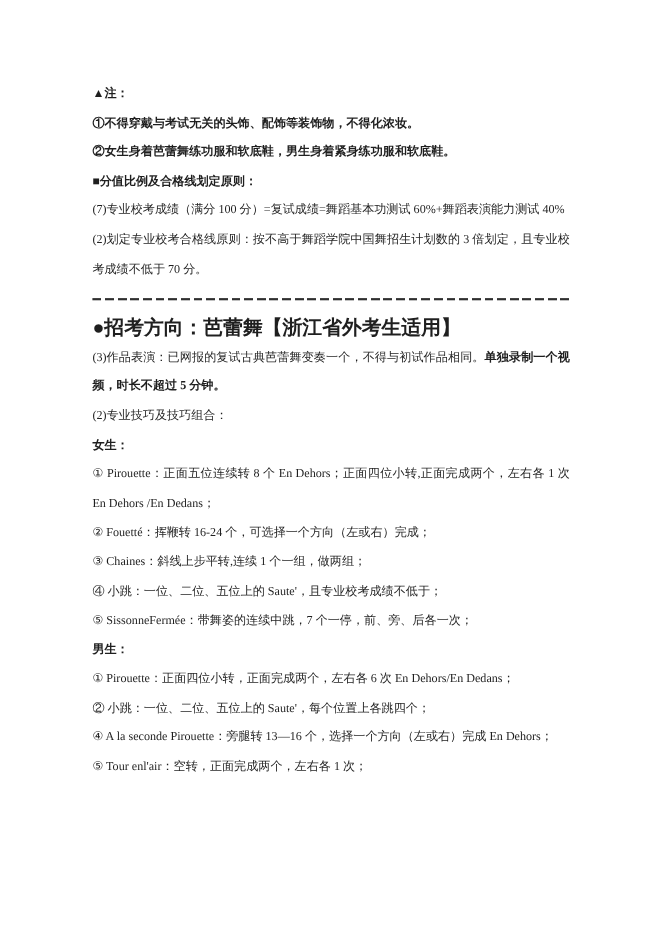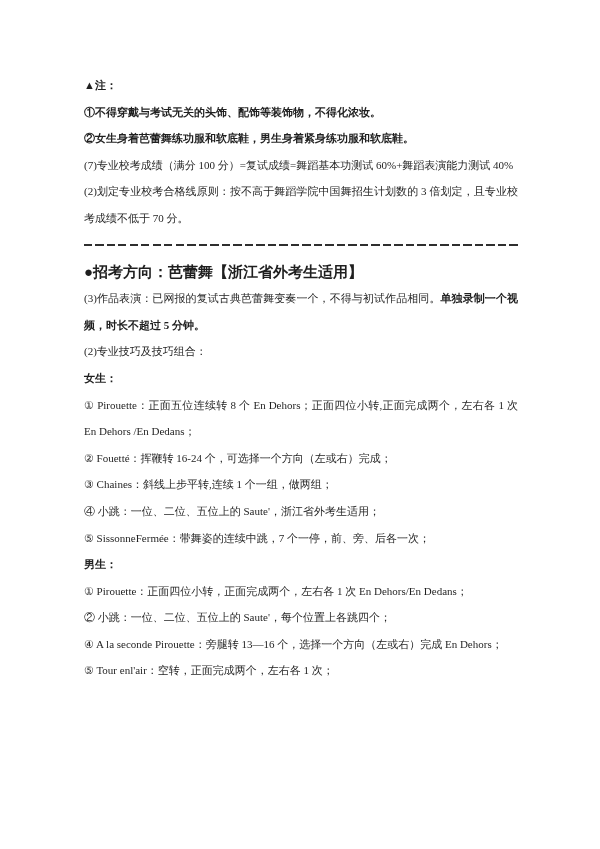--- a/index.html
+++ b/index.html
@@ -26,21 +26,21 @@
   .doc p {
     margin: 0;
     text-align: justify;
     word-break: break-word;
   }
   .b {
     font-weight: bold;
   }
   .heading {
     font-weight: bold;
-    font-size: 15px;
+    font-size: 18px;
   }
   .divider-row {
     height: 27px;
     display: flex;
     align-items: center;
   }
   .divider-line {
     width: 100%;
     height: 2px;
     background: repeating-linear-gradient(90deg, #2f2f2f 0 8px, transparent 8px 11.5px);
@@ -48,39 +48,40 @@
 </style>
 </head>
 <body>
 
 <div class="doc">
 
   <p class="b">▲注：</p>
   <p class="b">①不得穿戴与考试无关的头饰、配饰等装饰物，不得化浓妆。</p>
   <p class="b">②女生身着芭蕾舞练功服和软底鞋，男生身着紧身练功服和软底鞋。</p>
 
+  <p class="b">■分值比例及合格线划定原则：</p>
   <p>(7)专业校考成绩（满分 100 分）=复试成绩=舞蹈基本功测试 60%+舞蹈表演能力测试 40%</p>
   <p>(2)划定专业校考合格线原则：按不高于舞蹈学院中国舞招生计划数的 3 倍划定，且专业校考成绩不低于 70 分。</p>
 
   <div class="divider-row">
     <div class="divider-line"></div>
   </div>
 
   <p class="heading">●招考方向：芭蕾舞【浙江省外考生适用】</p>
 
   <p><span>(3)作品表演：已网报的复试古典芭蕾舞变奏一个，不得与初试作品相同。</span><span class="b">单独录制一个视频，时长不超过 5 分钟。</span></p>
 
   <p>(2)专业技巧及技巧组合：</p>
 
   <p class="b">女生：</p>
   <p>① Pirouette：正面五位连续转 8 个 En Dehors；正面四位小转,正面完成两个，左右各 1 次 En Dehors /En Dedans；</p>
   <p>② Fouetté：挥鞭转 16-24 个，可选择一个方向（左或右）完成；</p>
   <p>③ Chaines：斜线上步平转,连续 1 个一组，做两组；</p>
-  <p>④ 小跳：一位、二位、五位上的 Saute'，浙江省外考生适用；</p>
+  <p>④ 小跳：一位、二位、五位上的 Saute'，且专业校考成绩不低于；</p>
   <p>⑤ SissonneFermée：带舞姿的连续中跳，7 个一停，前、旁、后各一次；</p>
 
   <p class="b">男生：</p>
-  <p>① Pirouette：正面四位小转，正面完成两个，左右各 1 次 En Dehors/En Dedans；</p>
+  <p>① Pirouette：正面四位小转，正面完成两个，左右各 6 次 En Dehors/En Dedans；</p>
   <p>② 小跳：一位、二位、五位上的 Saute'，每个位置上各跳四个；</p>
   <p>④ A la seconde Pirouette：旁腿转 13—16 个，选择一个方向（左或右）完成 En Dehors；</p>
   <p>⑤ Tour enl'air：空转，正面完成两个，左右各 1 次；</p>
 
 </div>
 
 </body></html>

